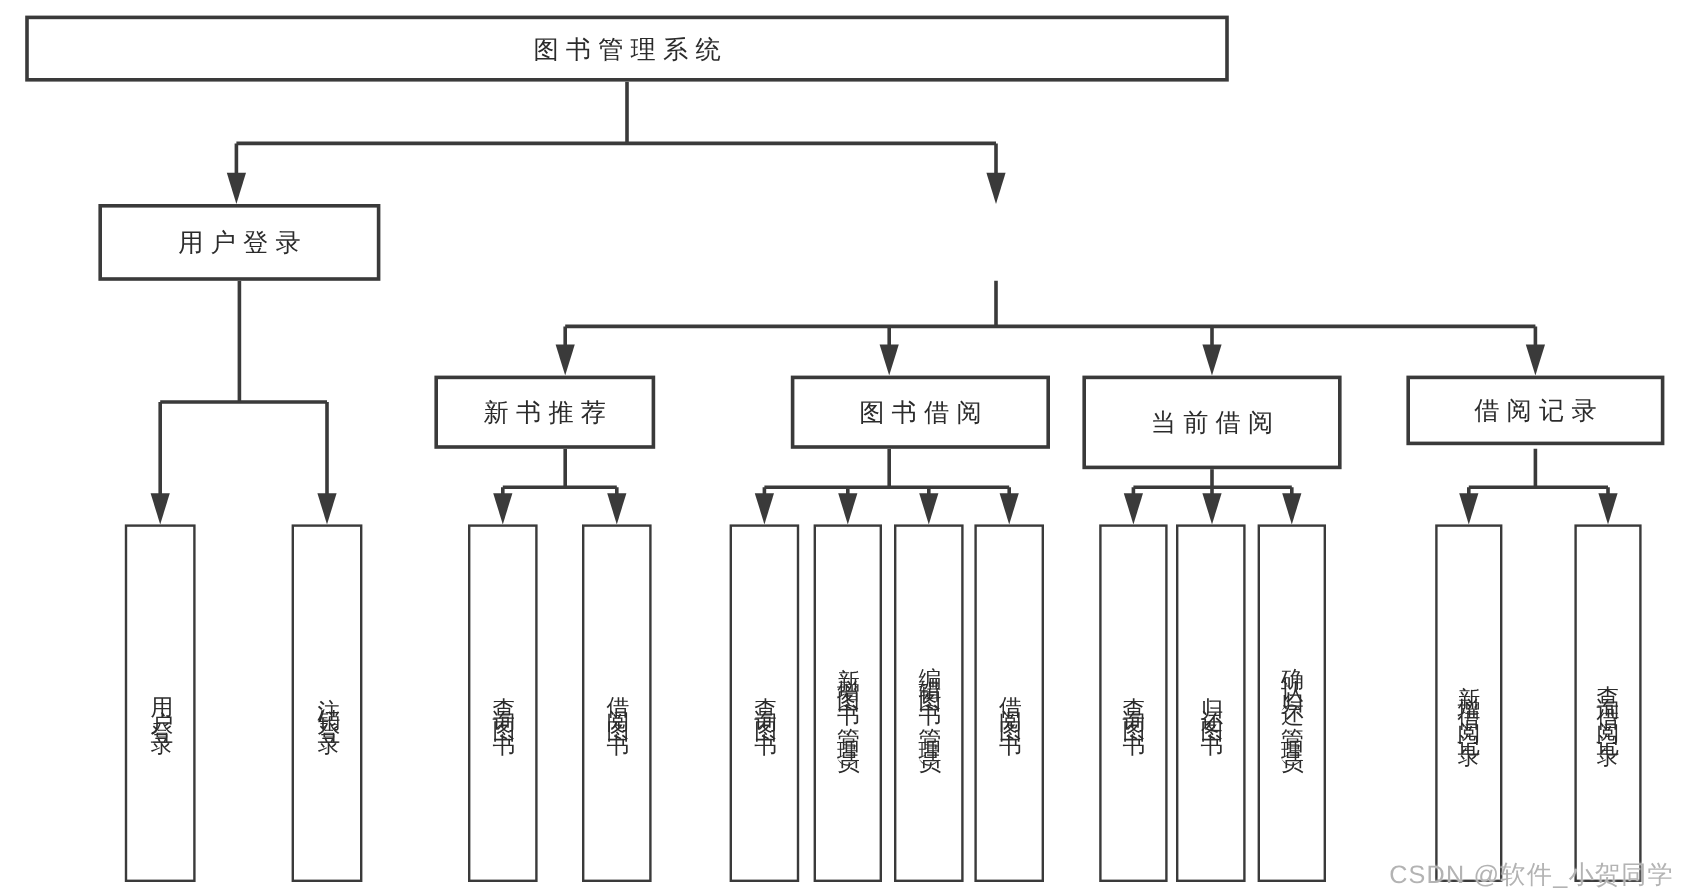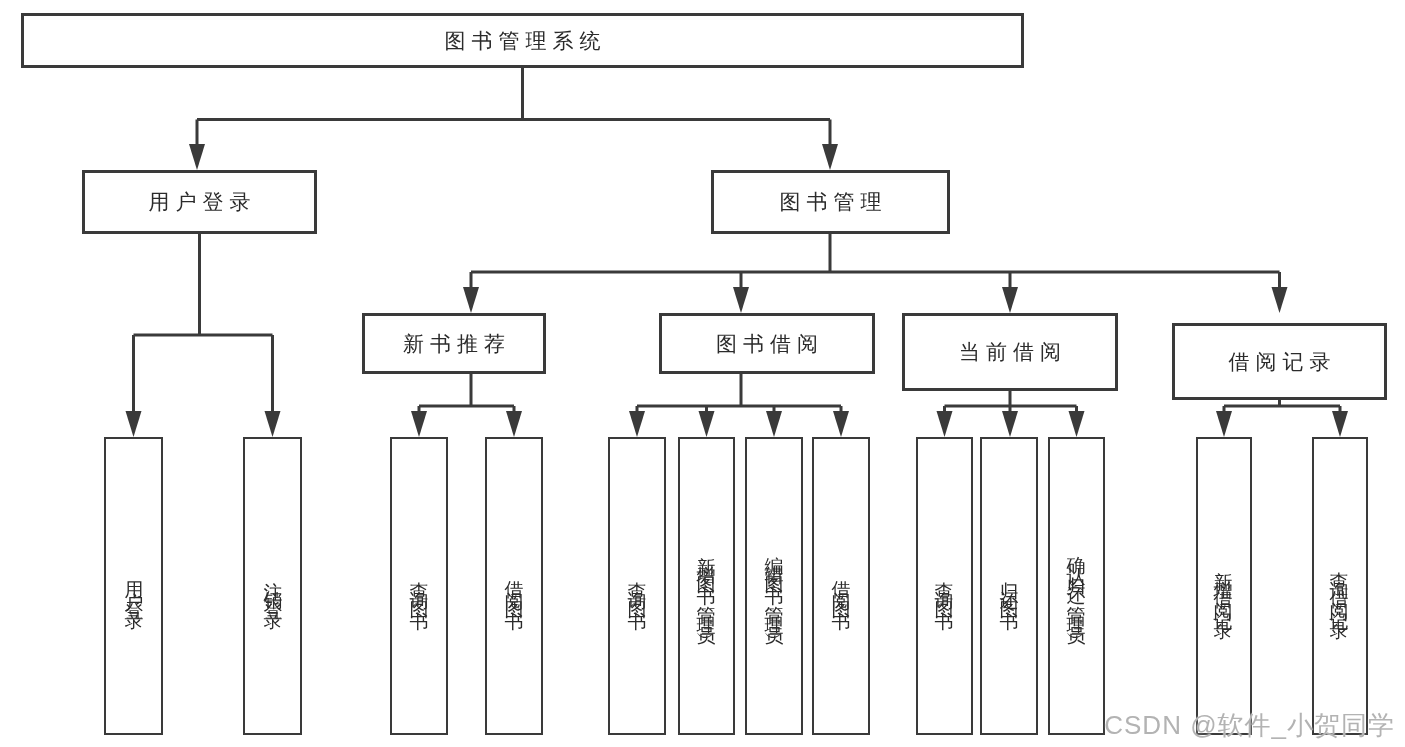--- a/index.html
+++ b/index.html
@@ -29,21 +29,21 @@
     writing-mode:vertical-rl;
     text-orientation:mixed;
     text-align:center;
     line-height:53px;
     font-size:19px;
     letter-spacing:10px;
   }
   #watermark{
     position:absolute;
     right:10px;bottom:4px;
-    font-size:26px;
+    font-size:21px;
     color:var(--wm,#b3b3b3);
     letter-spacing:1px;
     text-shadow:0 0 2px #ffffff;
     white-space:nowrap;
   }
 </style>
 </head>
 <body>
 
 <div id="canvas" style="--line: #3a3a3a; --text: #2b2b2b; --wm: #b3b3b3; --bg: #ffffff;">
@@ -77,26 +77,25 @@
       <polygon points="1010,437 1002,411 1018,411"></polygon>
       <polygon points="1076.5,437 1068.5,411 1084.5,411"></polygon>
       <polygon points="1224,437 1216,411 1232,411"></polygon>
       <polygon points="1340,437 1332,411 1348,411"></polygon>
     </g>
   </svg>
 
   <div class="box hbox" style="left:21px;top:13px;width:1003px;height:55px;">图书管理系统</div>
 
   <div class="box hbox" style="left:82px;top:170px;width:235px;height:64px;">用户登录</div>
-  <div class="box hbox" style="left:711px;top:170px;width:239px;height:64px;">图书管理</div>
 
   <div class="box hbox" style="left:362px;top:313px;width:184px;height:61px;">新书推荐</div>
   <div class="box hbox" style="left:633px;top:313px;width:216px;height:61px;margin-left:26px;">图书借阅</div>
   <div class="box hbox" style="left:902px;top:313px;width:216px;height:78px;">当前借阅</div>
-  <div class="box hbox" style="left:1172px;top:323px;width:215px;height:77px;">借阅记录</div>
+  <div class="box hbox" style="left:1172px;top:313px;width:215px;height:58px;">借阅记录</div>
 
   <div class="box vbox" style="left:104px;width:59px;">用户登录</div>
   <div class="box vbox" style="left:243px;width:59px;">注销登录</div>
 
   <div class="box vbox" style="left:390px;width:58px;">查询图书</div>
   <div class="box vbox" style="left:485px;width:58px;">借阅图书</div>
 
   <div class="box vbox" style="left:608px;width:58px;">查询图书</div>
   <div class="box vbox" style="left:678px;width:57px;">新增图书（管理员）</div>
   <div class="box vbox" style="left:745px;width:58px;">编辑图书（管理员）</div>

